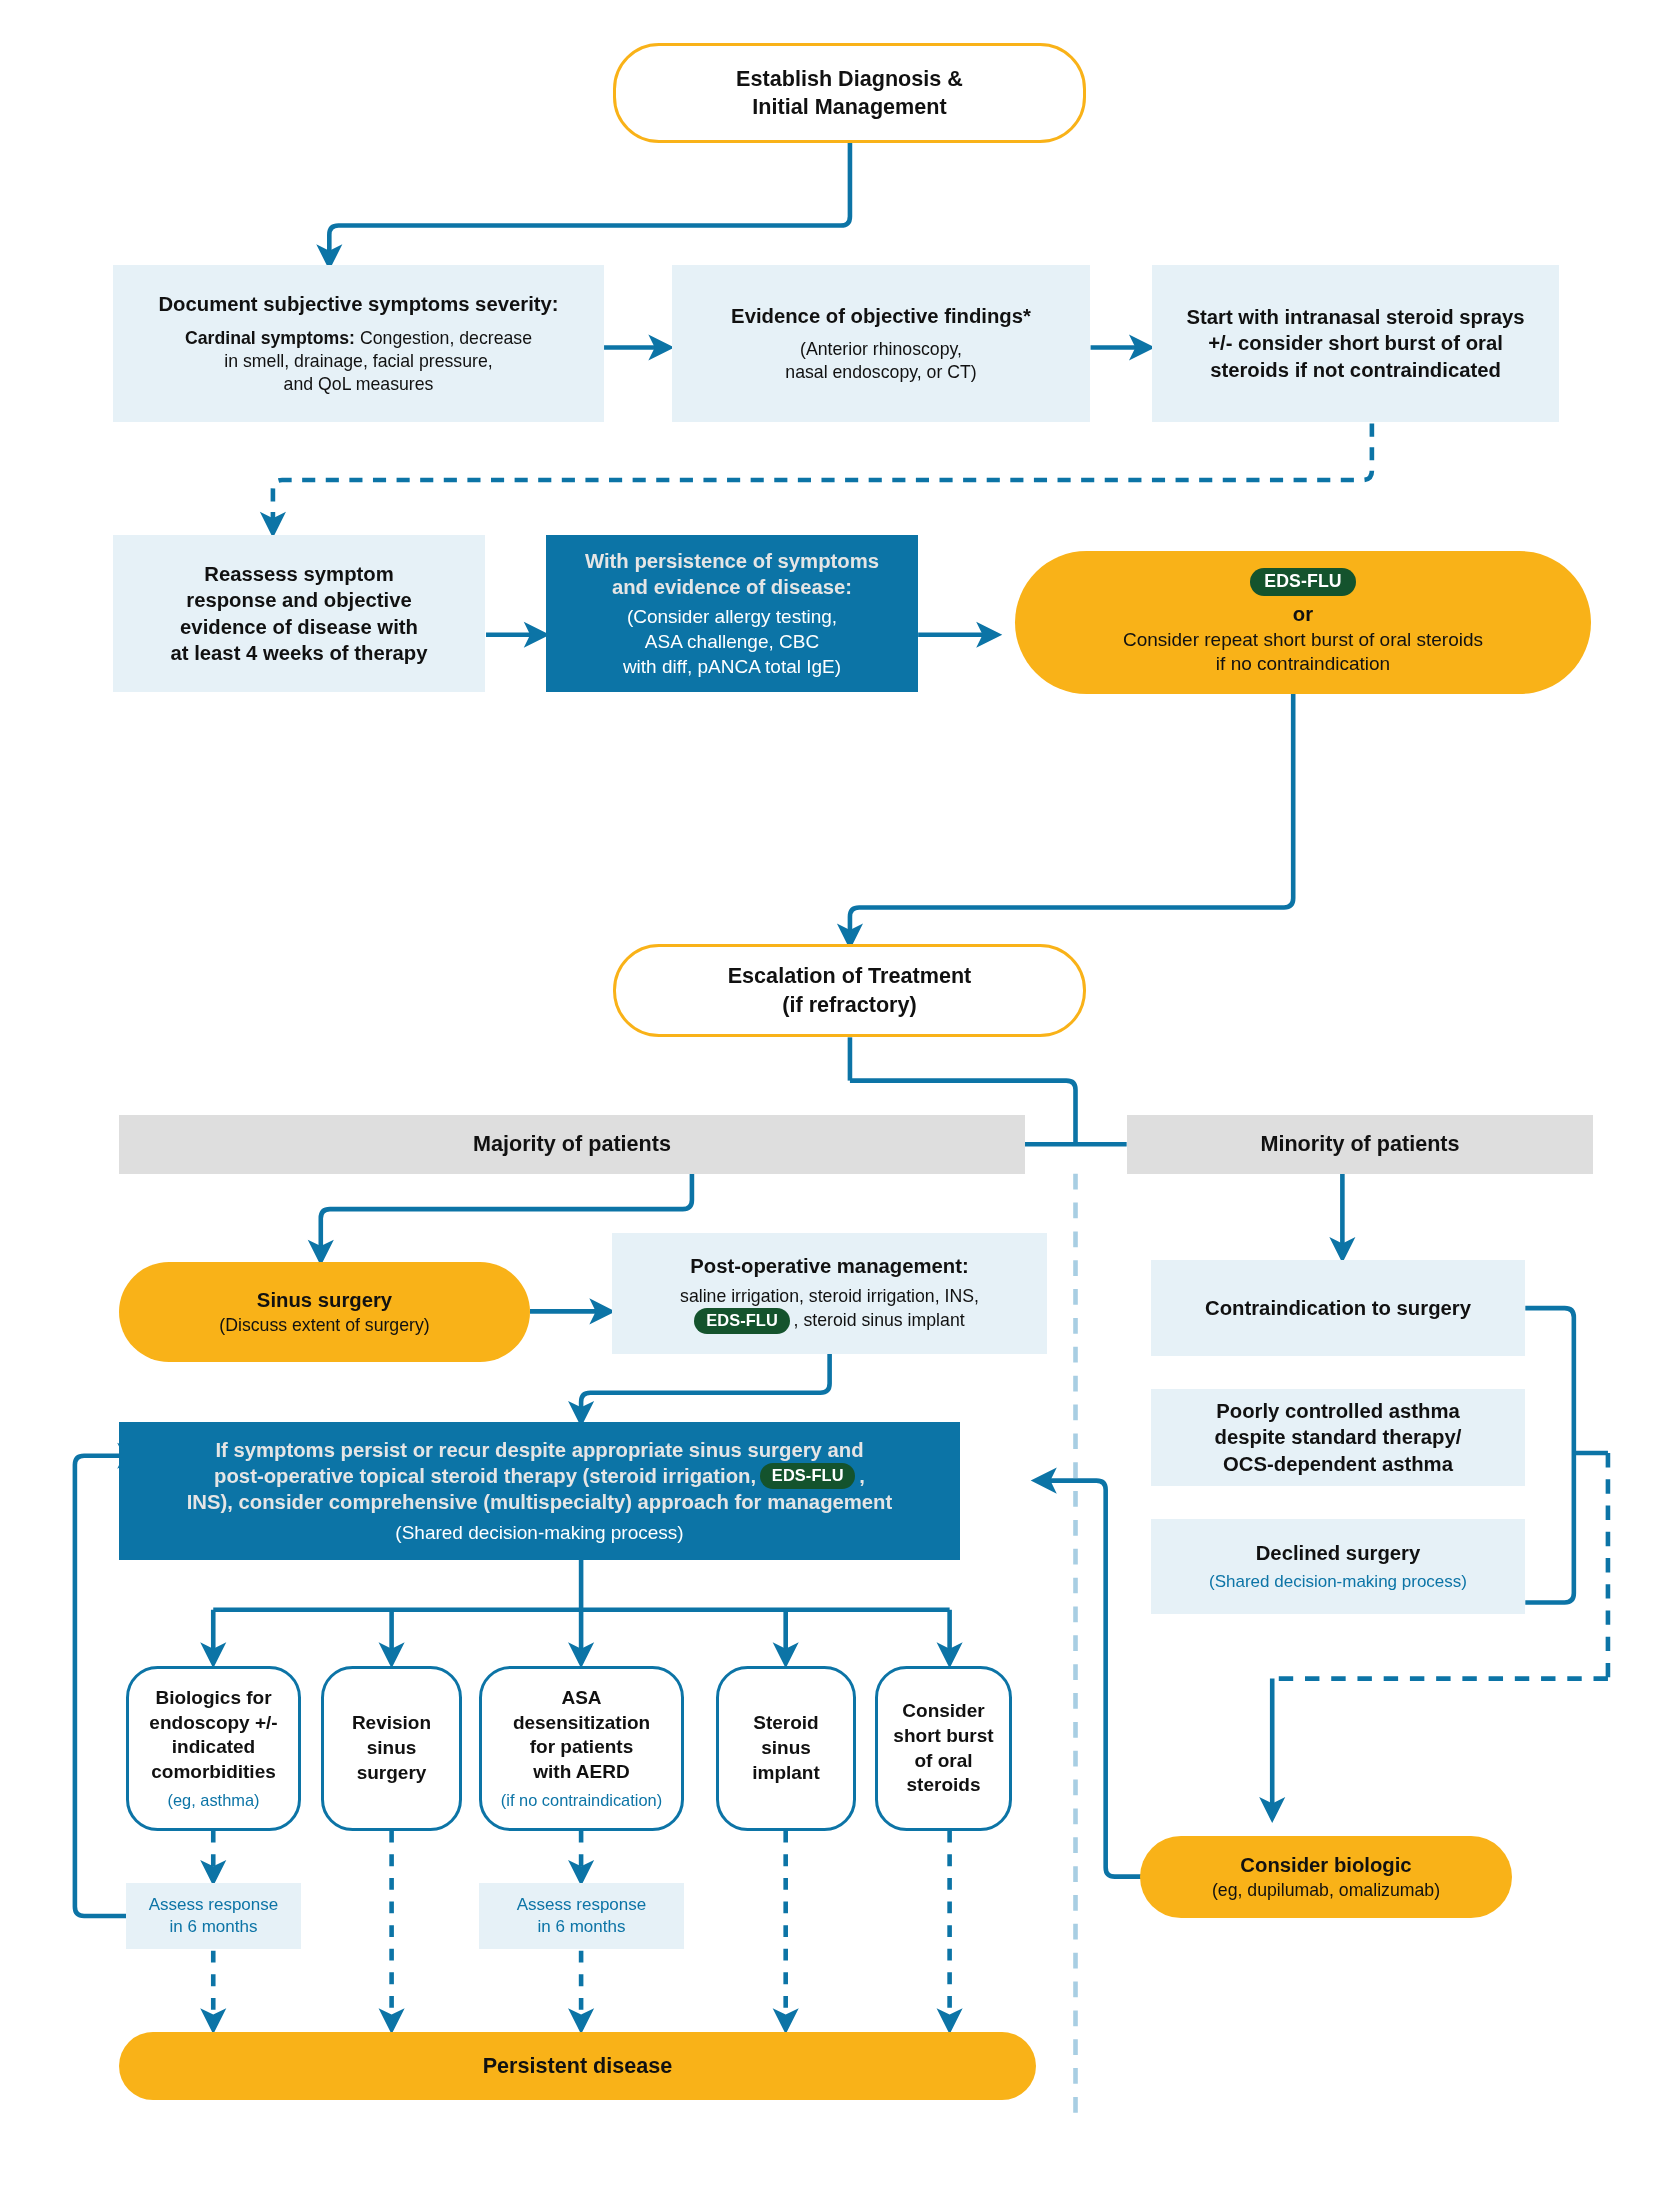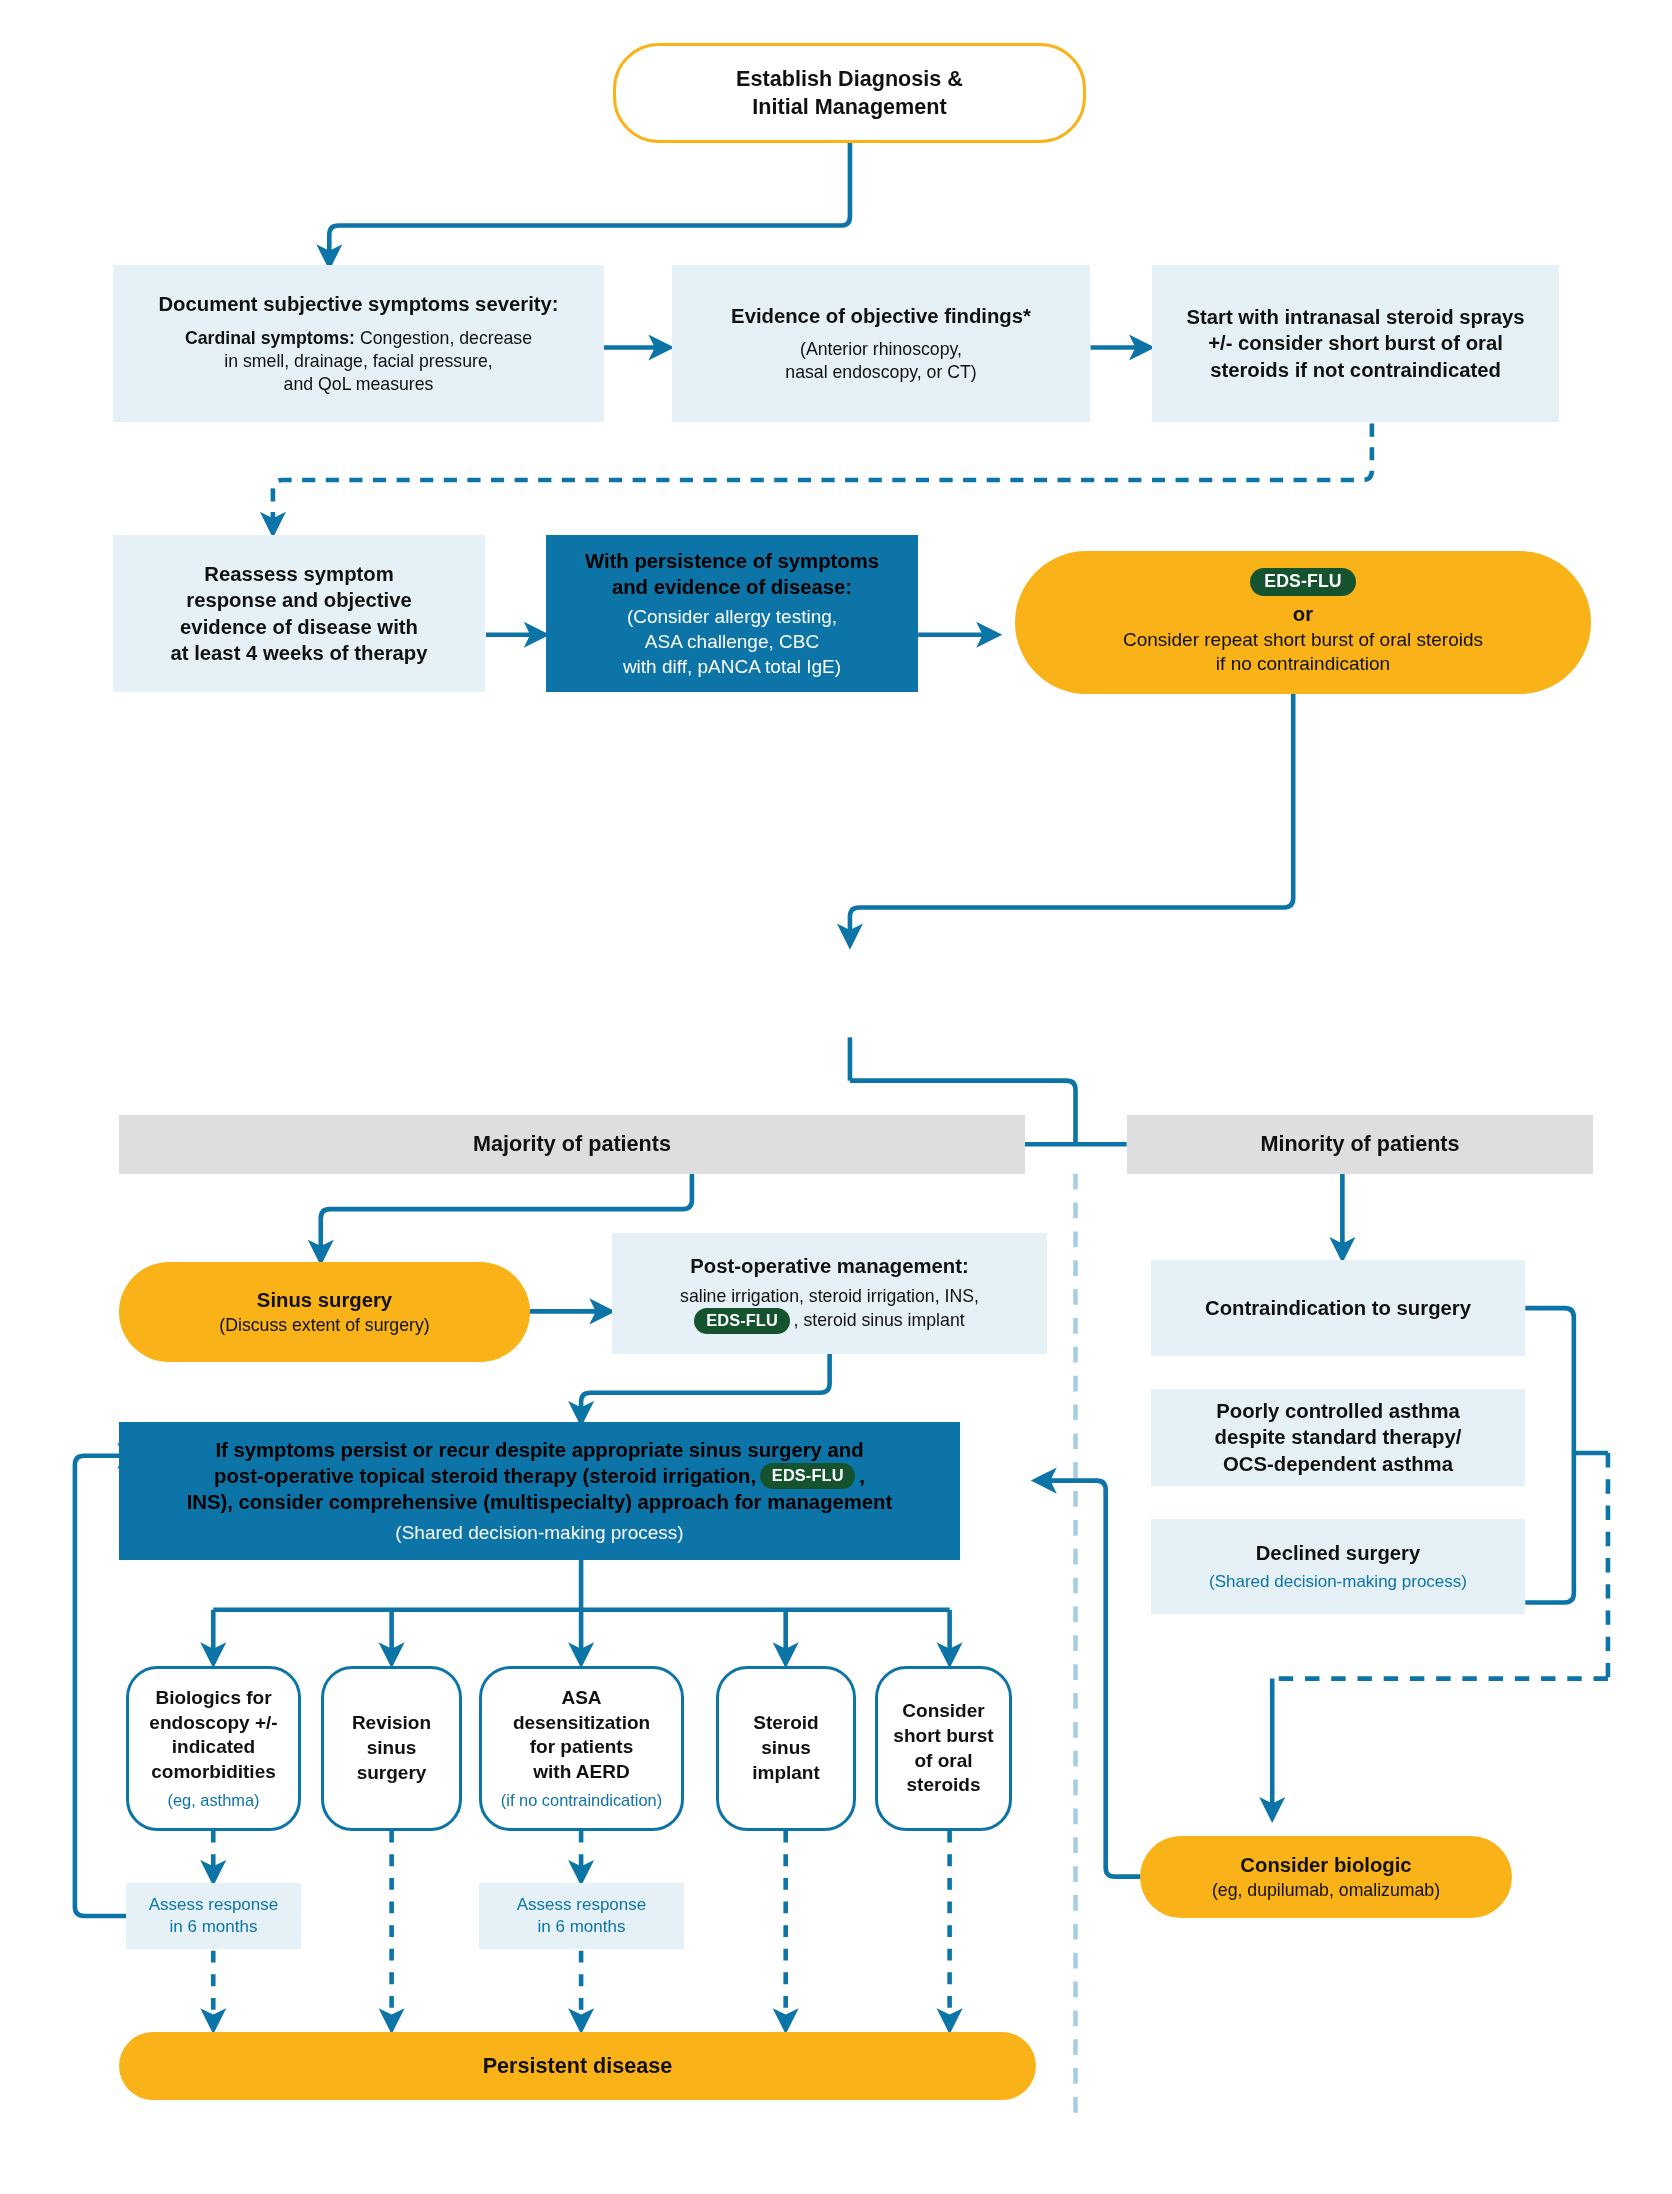--- a/index.html
+++ b/index.html
@@ -60,21 +60,21 @@
   .sk-white-round{
     background:#ffffff;
     border:3.3px solid #0C74A6;
     border-radius:31.5px;
   }
   
   .t-hd{font-weight:bold;font-size:20.3px;color:#111111;}
   .t-hd-lg{font-weight:bold;font-size:21.6px;color:#111111;}
   .t-bd{font-size:19px;color:#111111;font-weight:normal;}
   .t-bd-sm{font-size:17.7px;color:#111111;font-weight:normal;}
-  .t-wh-hd{font-weight:bold;font-size:20.3px;color:#000000;}
+  .t-wh-hd{font-weight:bold;font-size:20.3px;color:#e5e5e5;}
   .t-wh-bd{font-size:19px;color:#ffffff;font-weight:normal;}
   .t-teal{font-size:17px;color:#0C74A6;font-weight:normal;}
   .t-teal-sm{font-size:16.4px;color:#0C74A6;font-weight:normal;}
   .t-opt{font-weight:bold;font-size:19px;color:#111111;}
   .line{display:block;}
   .gap{height:9.2px;}
   .gap-sm{height:5.2px;}
   .pad{padding:3.9px 11.8px;}
   
   .pill{
@@ -225,20 +225,24 @@
   </div>
 
   <div class="node sk-orange" style="left:1015px;top:551px;width:576px;height:143px;">
     <span class="pill">EDS-FLU</span>
     <div class="gap-sm"></div>
     <span class="t-hd line">or</span>
     <span class="t-bd line">Consider repeat short burst of oral steroids</span>
     <span class="t-bd line">if no contraindication</span>
   </div>
 
+  <div class="node sk-stadium-outline" style="left:613px;top:944px;width:473px;height:93px;">
+    <span class="t-hd-lg line">Escalation of Treatment</span>
+    <span class="t-hd-lg line">(if refractory)</span>
+  </div>
 
   <div class="node sk-grey" style="left:119px;top:1115px;width:906px;height:59px;">
     <span class="t-hd-lg line">Majority of patients</span>
   </div>
 
   <div class="node sk-grey" style="left:1127px;top:1115px;width:466px;height:59px;">
     <span class="t-hd-lg line">Minority of patients</span>
   </div>
 
   <div class="node sk-orange" style="left:119px;top:1262px;width:411px;height:100px;">

